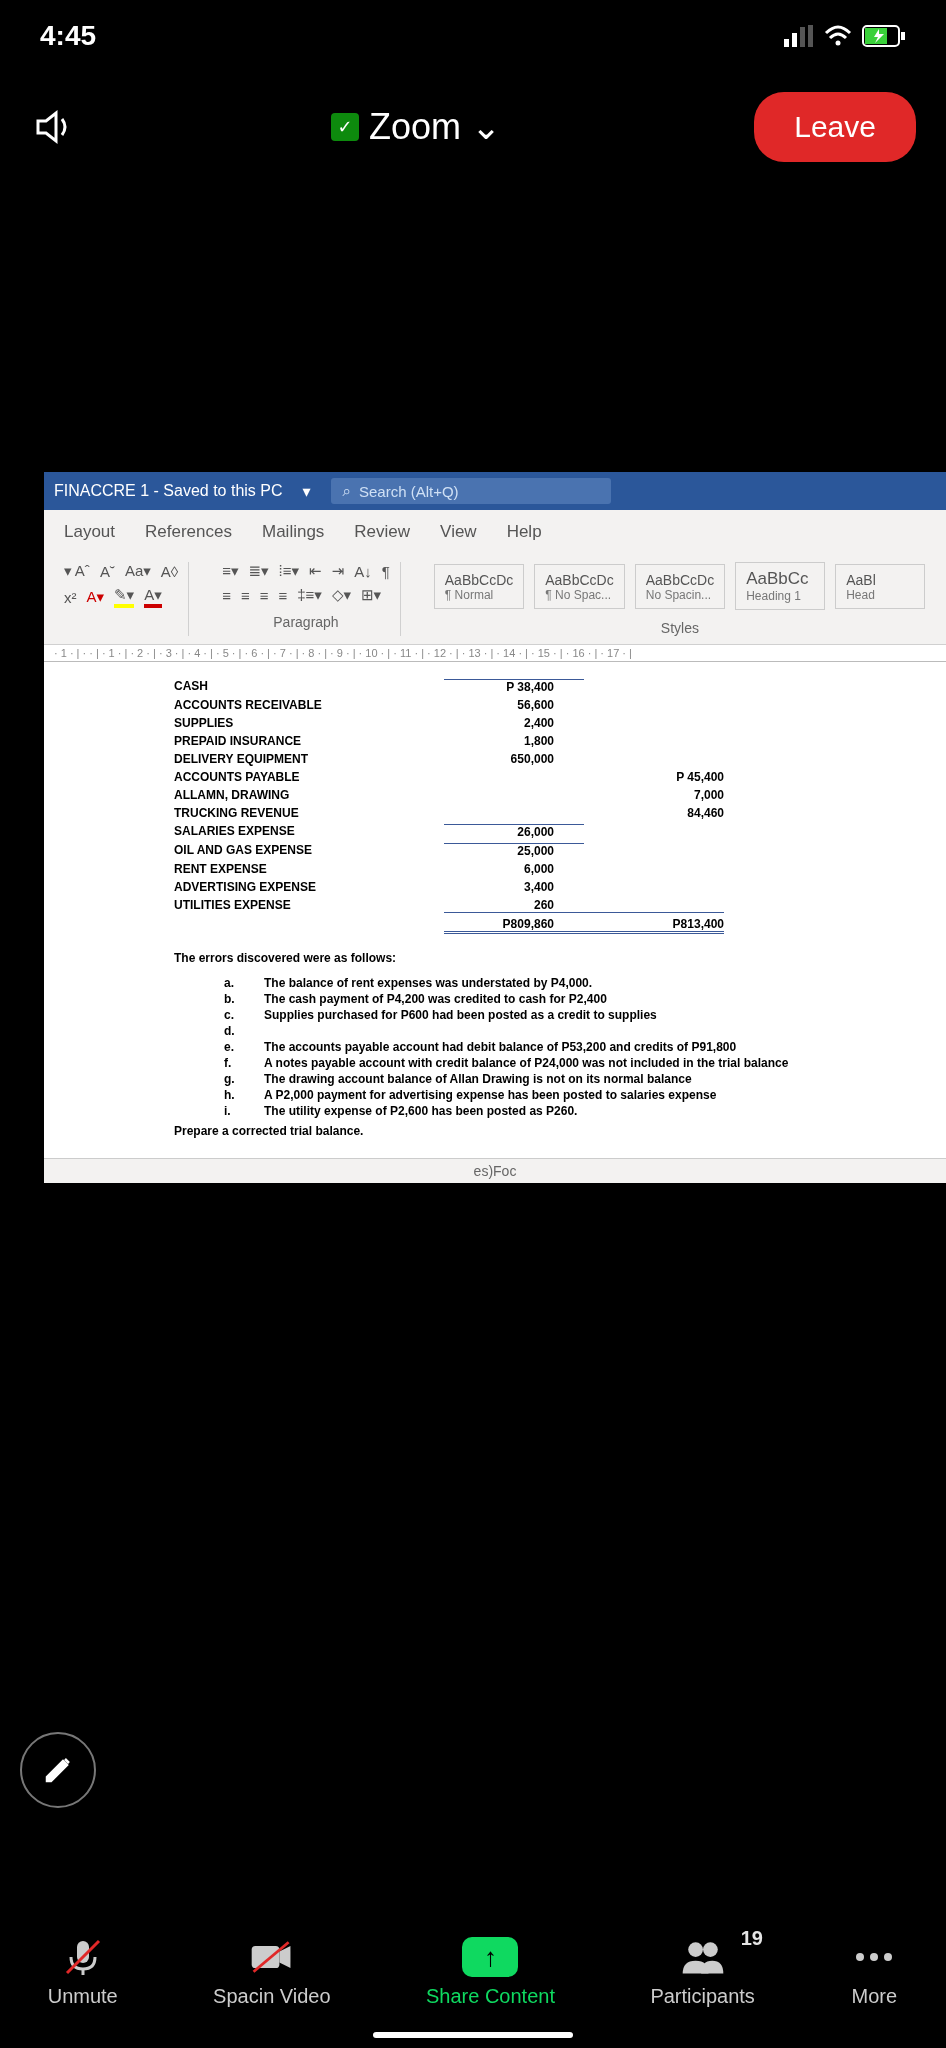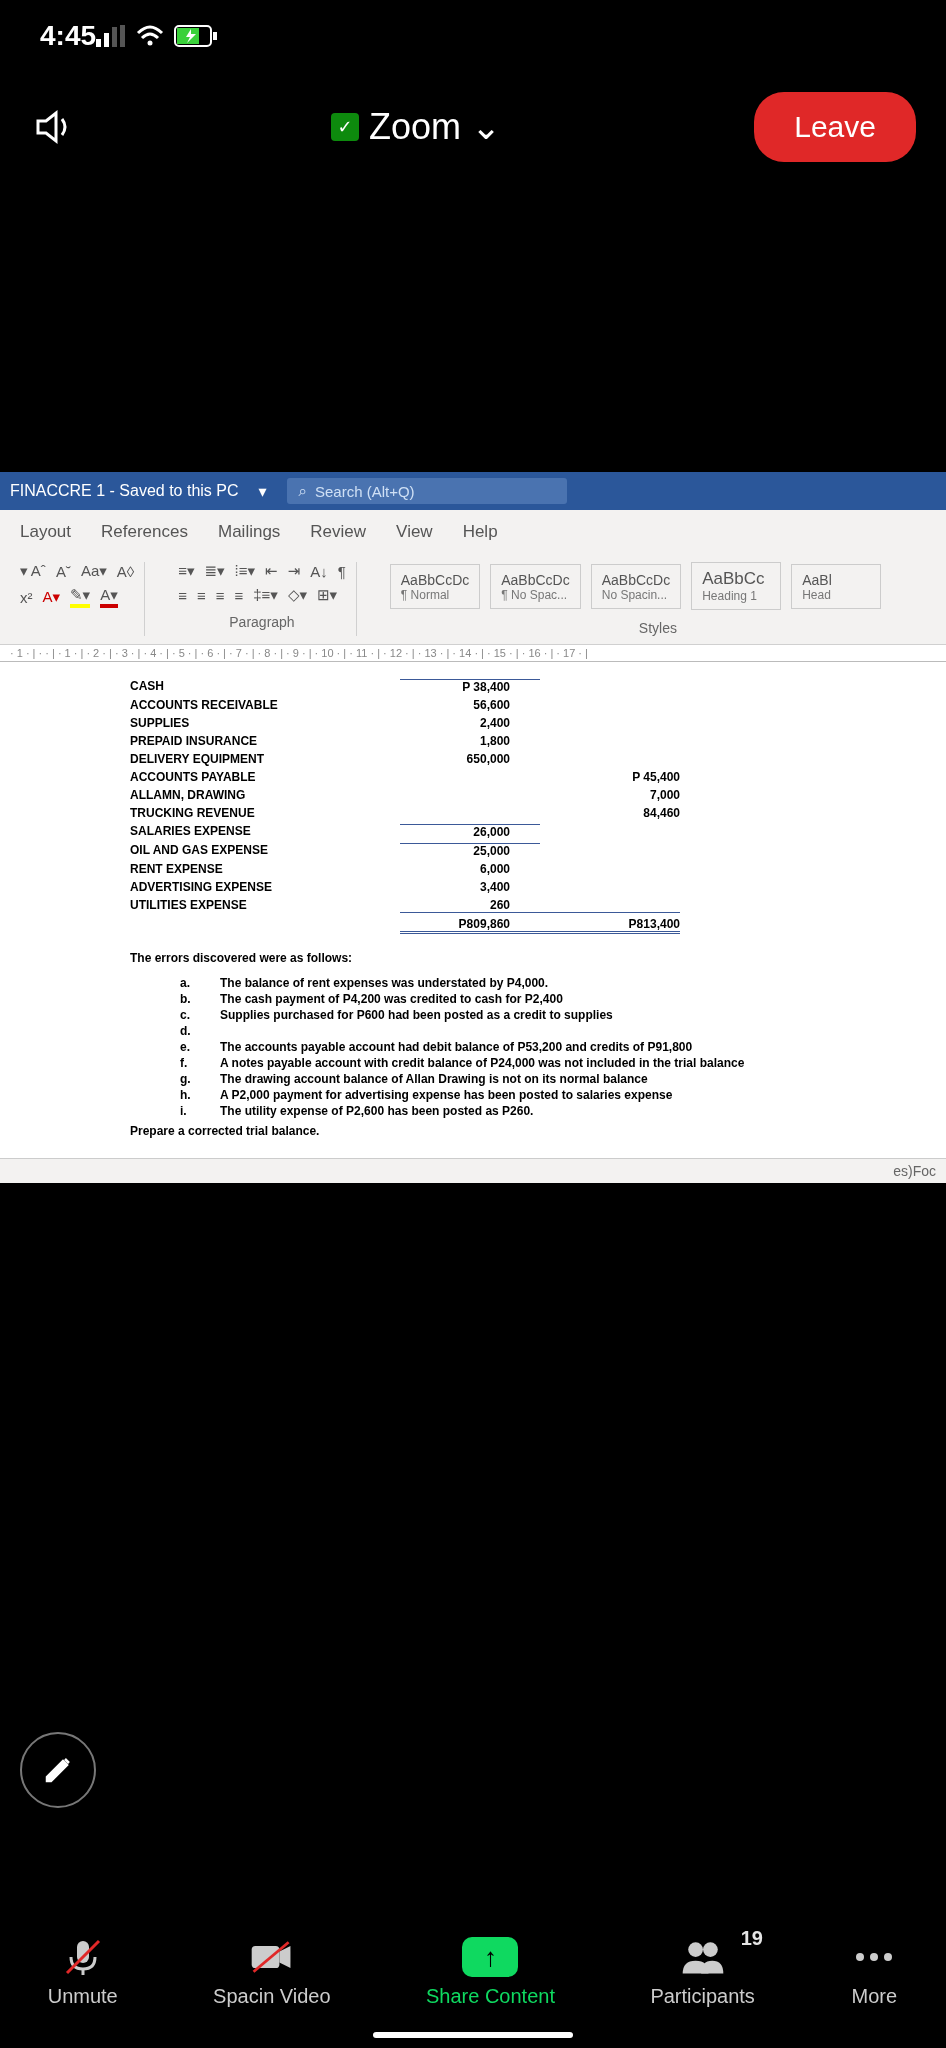--- a/index.html
+++ b/index.html
@@ -1,29 +1,29 @@
 <!DOCTYPE html>
 <html><head>
 <meta charset="utf-8">
 <style>
 * { margin: 0; padding: 0; box-sizing: border-box; font-family: -apple-system, 'Segoe UI', sans-serif; }
 body { background: #000; width: 946px; height: 2048px; overflow: hidden; position: relative; }
 
-.status-bar { display: flex; justify-content: flex-start; align-items: center; padding: 20px 40px; color: #fff; font-size: 28px; font-weight: 600; }
+.status-bar { display: flex; justify-content: space-between; align-items: center; padding: 20px 40px; color: #fff; font-size: 28px; font-weight: 600; }
 .status-right { display: flex; gap: 10px; align-items: center; }
 
 .zoom-header { display: flex; justify-content: space-between; align-items: center; padding: 20px 30px; }
 .speaker-icon { width: 48px; height: 48px; color: #fff; }
 .zoom-title { display: flex; align-items: center; gap: 10px; color: #fff; font-size: 36px; font-weight: 500; }
 .shield { width: 28px; height: 28px; background: #0d8a0d; border-radius: 4px; display: flex; align-items: center; justify-content: center; color: #fff; font-size: 18px; }
 .leave-btn { background: #e02828; color: #fff; border: none; border-radius: 30px; padding: 18px 40px; font-size: 30px; font-weight: 500; }
 
 .black-area { height: 290px; background: #000; }
 
-.word-app { background: #0f172a; }
+.word-app { background: #0f172a; margin-left: 44px; }
 .word-titlebar { background: #2b579a; color: #fff; display: flex; align-items: center; padding: 6px 10px; font-size: 16px; gap: 20px; }
 .search-box { background: #4a73b0; border-radius: 3px; padding: 4px 12px; width: 280px; color: #cfe0f5; font-size: 15px; display: flex; align-items: center; gap: 8px; }
 
 .ribbon-tabs { display: flex; gap: 30px; padding: 12px 20px; background: #f3f2f1; font-size: 17px; color: #555; align-items: flex-end; }
 .ribbon-content { display: flex; background: #f3f2f1; border-bottom: 1px solid #d0d0d0; padding: 8px 10px; gap: 23px; }
 .ribbon-group { display: flex; flex-direction: column; gap: 6px; padding: 0 10px; border-right: 1px solid #d0d0d0; }
 .ribbon-row { display: flex; gap: 10px; align-items: center; font-size: 15px; color: #555; }
 .ribbon-label { font-size: 14px; color: #666; text-align: center; padding-top: 4px; }
 .style-box { border: 1px solid #ccc; padding: 6px 10px; font-size: 15px; min-width: 90px; }
 .style-box small { font-size: 12px; color: #777; display: block; }
@@ -40,21 +40,21 @@
 .dbl-under { border-bottom: 3px double #3b5998; }
 .totals { font-weight: 700; }
 
 .para-heading { font-weight: 700; margin: 15px 0 10px; }
 .error-list { margin-left: 50px; }
 .error-item { display: flex; gap: 20px; font-weight: 700; padding: 1px 0; }
 .error-letter { width: 20px; }
 .error-text { flex: 1; }
 .prepare { font-weight: 700; margin-top: 5px; margin-left: 0; }
 
-.word-status { background: #f3f2f1; border-top: 1px solid #ccc; display: flex; justify-content: flex-end; padding: 4px 10px; font-size: 14px; color: #666; }
+.word-status { background: #f3f2f1; border-top: 1px solid #ccc; display: flex; justify-content: center; padding: 4px 10px; font-size: 14px; color: #666; }
 
 .black-area2 { height: 420px; background: #000; }
 
 .edit-fab { position: absolute; bottom: 240px; left: 20px; width: 76px; height: 76px; border: 2px solid #777; border-radius: 50%; display: flex; align-items: center; justify-content: center; color: #fff; font-size: 30px; }
 
 .bottom-bar { position: absolute; bottom: 0; left: 0; right: 0; background: #000; padding: 20px 0 40px; display: flex; justify-content: space-around; align-items: flex-end; }
 .bot-item { display: flex; flex-direction: column; align-items: center; gap: 8px; color: #ccc; font-size: 20px; position: relative; }
 .bot-item.green { color: #0fd960; }
 .bot-icon { width: 48px; height: 40px; display: flex; align-items: center; justify-content: center; font-size: 34px; }
 .share-btn { background: #0fd960; border-radius: 10px; width: 56px; height: 40px; display: flex; align-items: center; justify-content: center; color: #000; font-size: 26px; }

